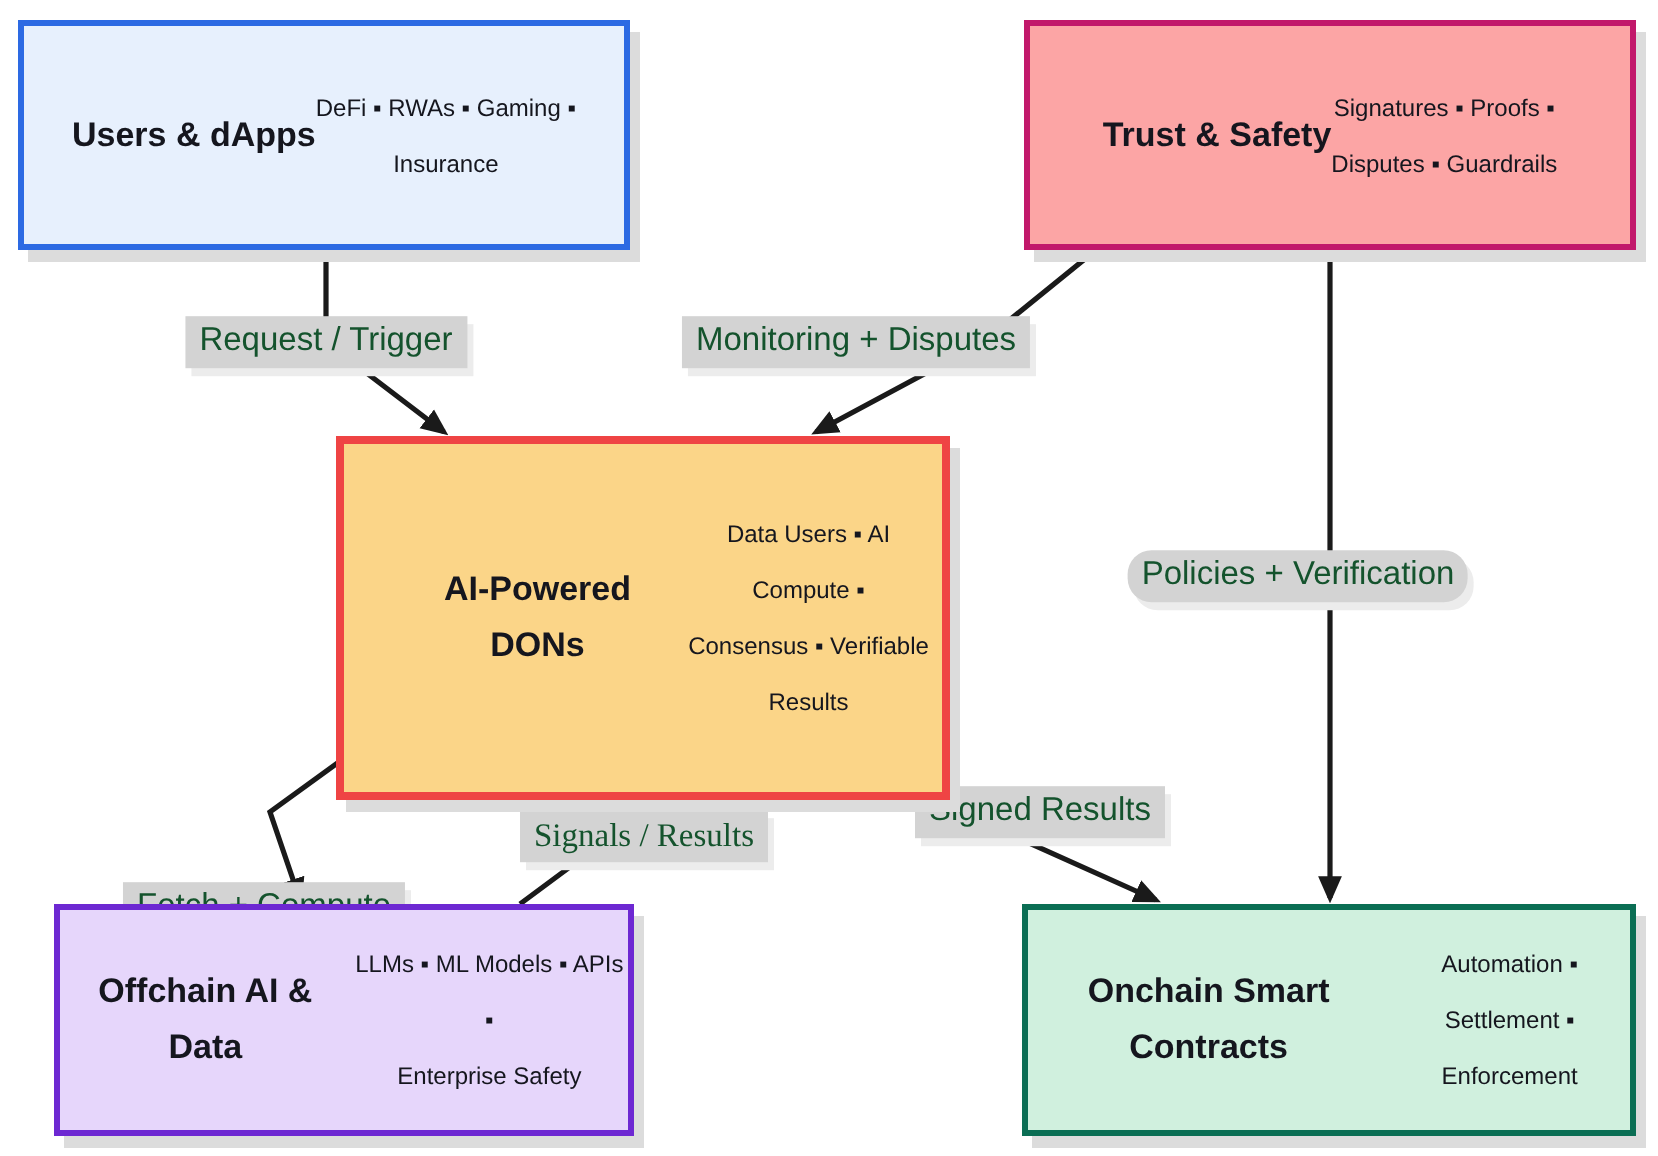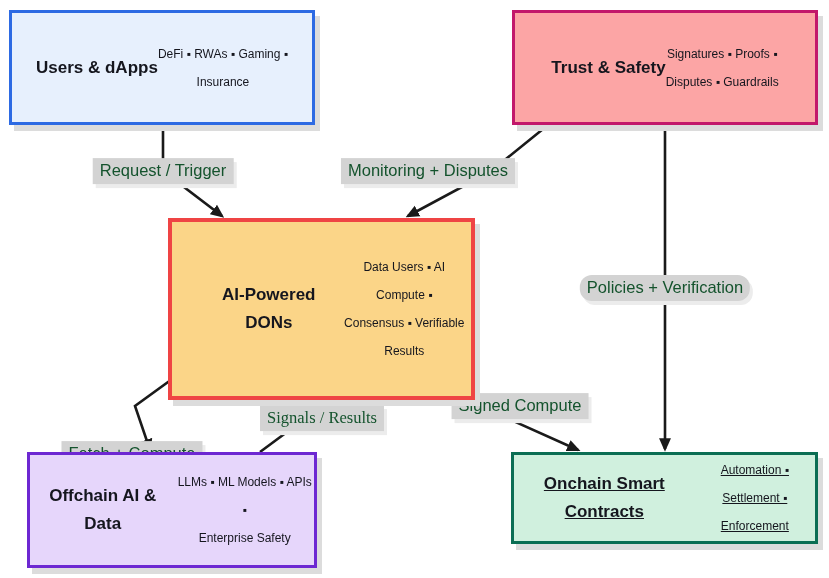--- a/index.html
+++ b/index.html
@@ -21,25 +21,25 @@
     display:flex; flex-direction:row; justify-content:center; align-items:center;
     text-align:center; color:#15161e; box-shadow:5px 6px 0 #dcdcdc;
   }
   .node-title { font-weight:bold; font-size:17px; line-height:28px; }
   .node-body  { font-size:12px; line-height:28px; white-space:pre-line; }
 
   .node-users    { left:9px;   top:10px;  width:306px; height:115px; background:#e7f0fd; border:3px solid #2d6ae3; }
   .node-trust    { left:512px; top:10px;  width:306px; height:115px; background:#fca5a5; border:3px solid #c2186b; }
   .node-dons     { left:168px; top:218px; width:307px; height:182px; background:#fbd588; border:4px solid #ef4444;padding-left:28px; }
   .node-offchain { left:27px;  top:452px; width:290px; height:116px; background:#e6d6fb; border:3px solid #6d28d2; }
-  .node-onchain  { left:511px; top:452px; width:307px; height:92px; background:#d0f0de; border:3px solid #0b6e54;text-decoration:underline; }
+  .node-onchain  { left:511px; top:452px; width:307px; height:116px; background:#d0f0de; border:3px solid #0b6e54; }
 
   .lbl-request    { left:163px; top:171px; }
   .lbl-monitoring { left:428px; top:171px; }
-  .lbl-policies   { left:665px; top:288px;border-radius:12px; }
+  .lbl-policies   { left:649px; top:288px;border-radius:12px; }
   .lbl-fetch      { left:132px; top:406px;margin-top:48px; }
   .lbl-signals    { left:322px; top:418px;font-family:Liberation Serif, serif; }
   .lbl-signed     { left:520px; top:406px; }
 </style>
 </head>
 <body>
 
 <div class="canvas">
 
   <svg class="edges" width="829" height="578" aria-hidden="true">
@@ -54,21 +54,21 @@
     <path class="edge-path" marker-end="url(#arrowhead)" d="M 197 361 L 135 406 L 150 450"></path>
     <path class="edge-path" marker-end="url(#arrowhead)" d="M 260 452 L 322 406 L 322 364"></path>
     <path class="edge-path" marker-end="url(#arrowhead)" d="M 404 361 L 480 406 L 578 450"></path>
   </svg>
 
   <div class="edge-label lbl-request">Request / Trigger</div>
   <div class="edge-label lbl-monitoring">Monitoring + Disputes</div>
   <div class="edge-label lbl-policies">Policies + Verification</div>
   <div class="edge-label lbl-fetch">Fetch + Compute</div>
   <div class="edge-label lbl-signals">Signals / Results</div>
-  <div class="edge-label lbl-signed">Signed Compute</div>
+  <div class="edge-label lbl-signed">Signed Results</div>
 
   <div class="node node-users">
     <div class="node-title">Users &amp; dApps</div>
     <div class="node-body">DeFi ▪ RWAs ▪ Gaming ▪
 Insurance</div>
   </div>
 
   <div class="node node-trust">
     <div class="node-title">Trust &amp; Safety</div>
     <div class="node-body">Signatures ▪ Proofs ▪

